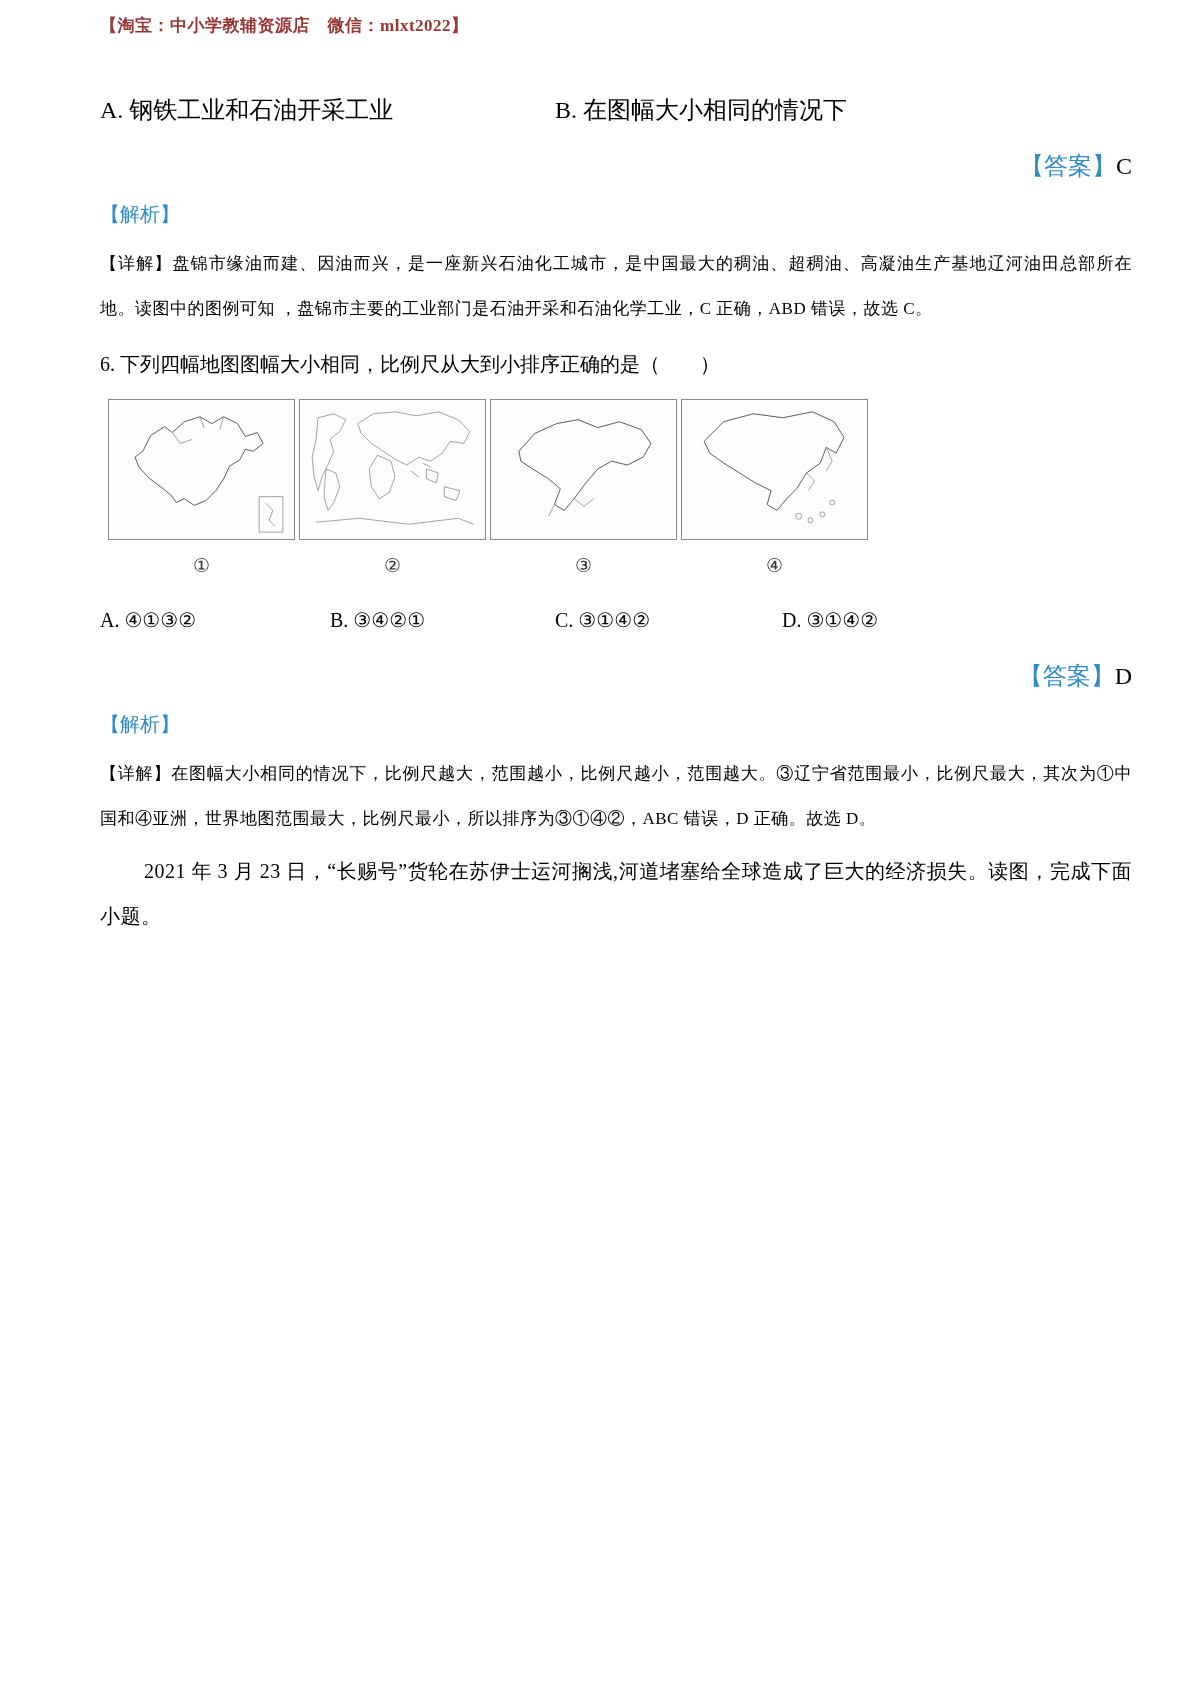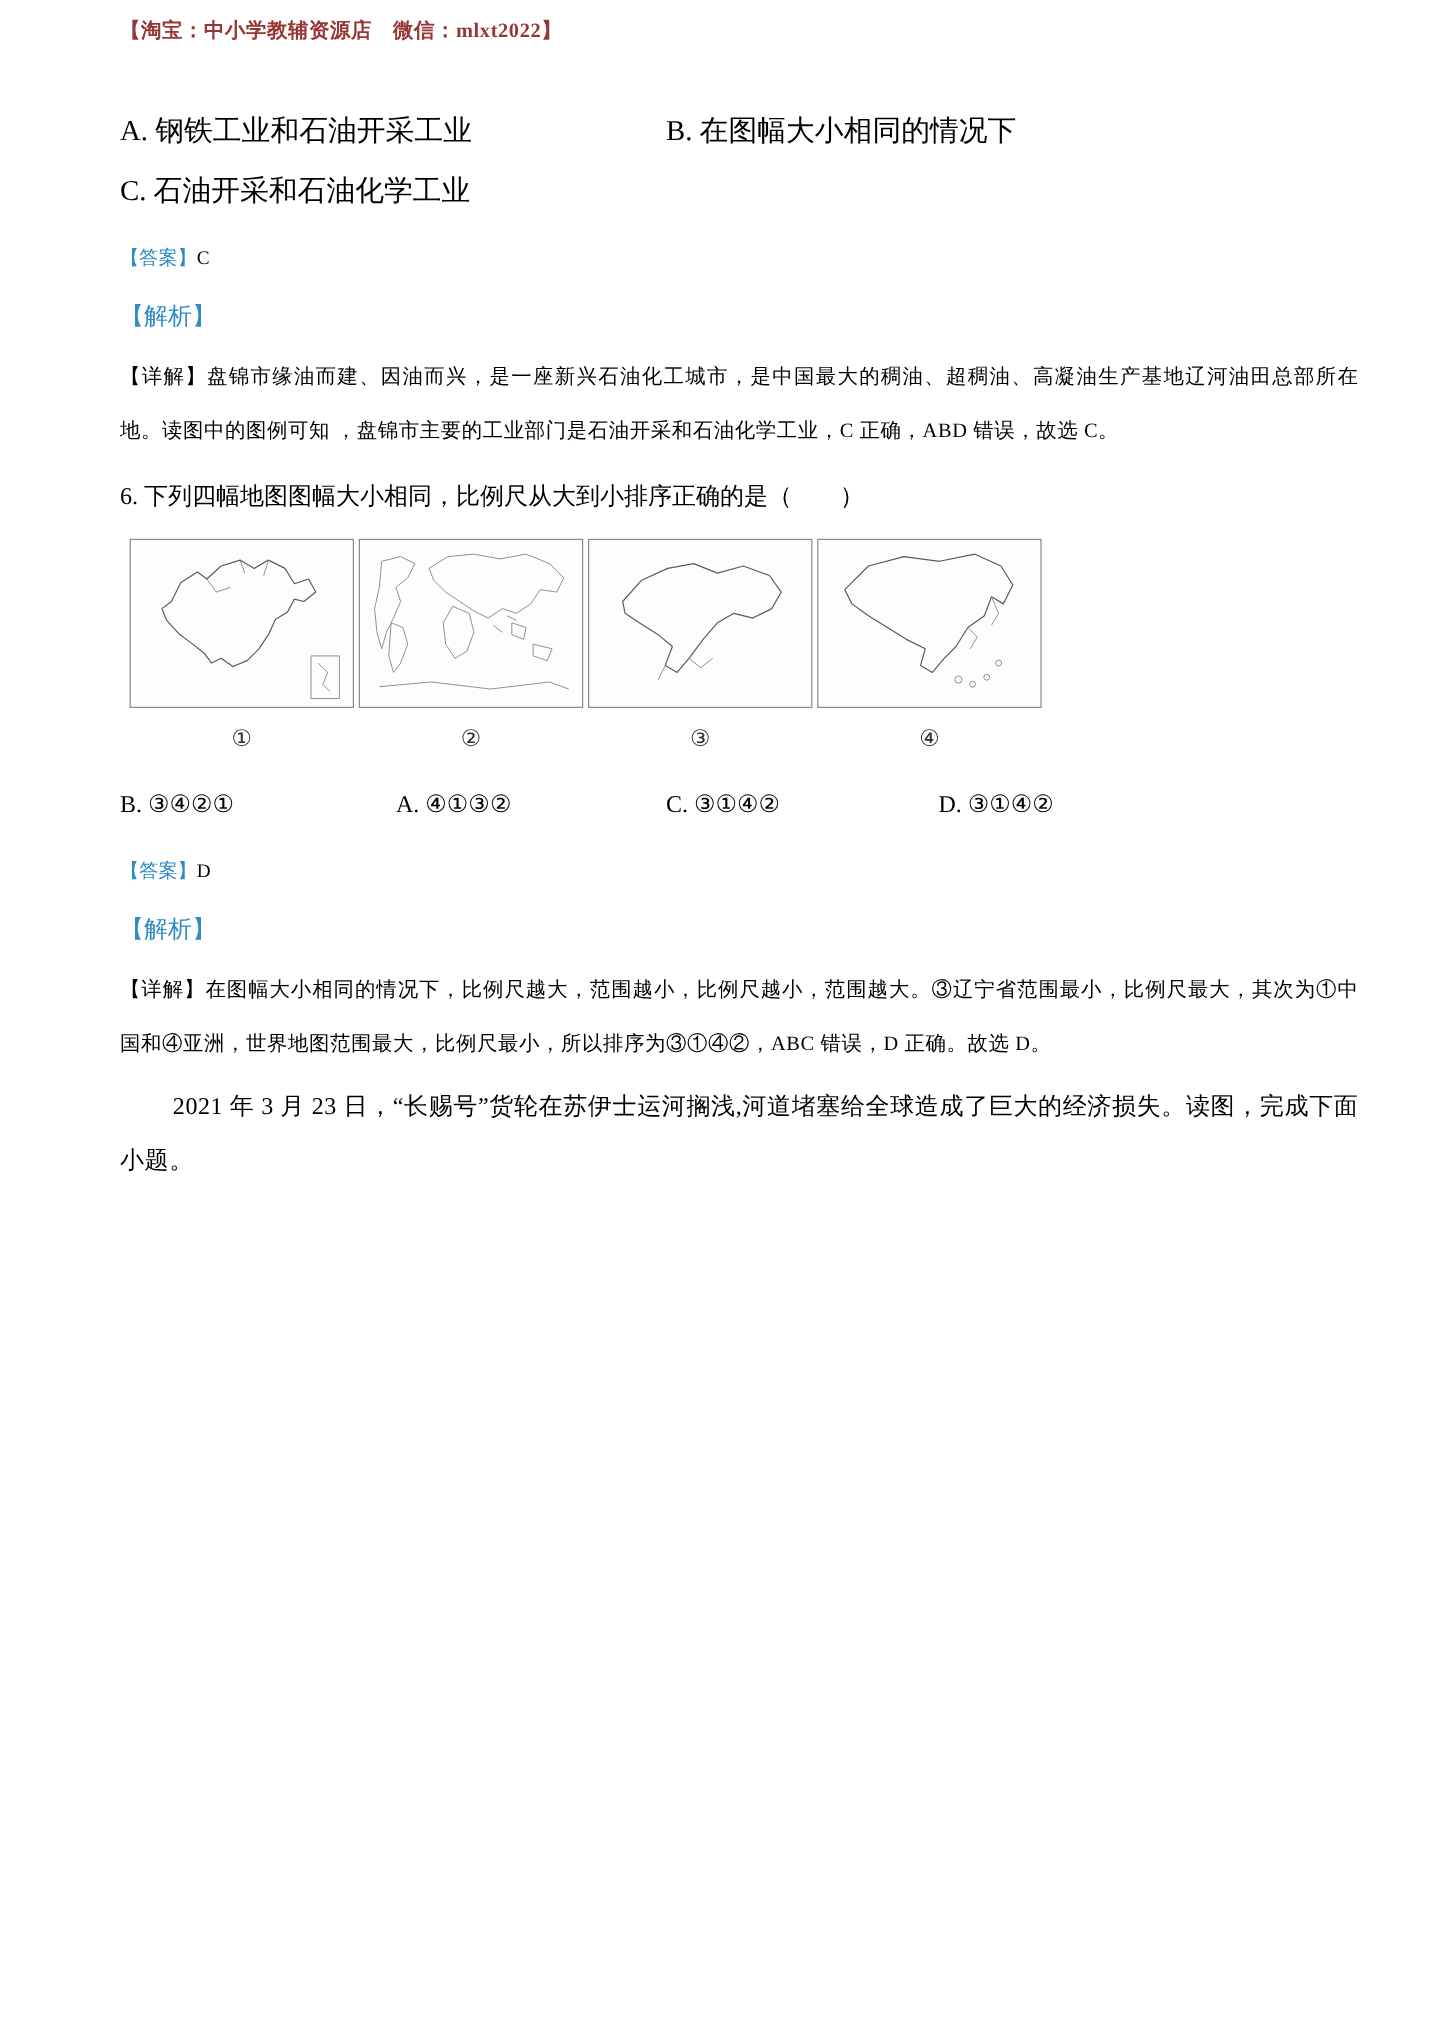--- a/index.html
+++ b/index.html
@@ -28,21 +28,21 @@
 
   
   .opt-grid-2col {
     margin-top: 52px;
     display: grid;
     grid-template-columns: 455px auto;
     row-gap: 8px;
   }
   .opt-grid-2col .opt { font-size: 24px; line-height: 42px; }
 
-  .answer-line { margin-top: 14px; font-size: 16px; line-height: 42px; }
+  .answer-line { margin-top: 14px; font-size: 24px; line-height: 42px; text-align: right; }
   .label-blue { color: #2E8BC5; }
   .analysis-line { margin-top: 6px; font-size: 20px; line-height: 42px; }
 
   .detail-para {
     margin-top: 6px;
     font-size: 17px;
     line-height: 45px;
     text-align: justify;
     letter-spacing: 0.5px;
   }
@@ -103,21 +103,20 @@
 </head>
 <body>
 
 <div class="page">
 
   <div class="doc-header">【淘宝：中小学教辅资源店　微信：mlxt2022】</div>
 
   <div class="opt-grid-2col">
     <div class="opt">A. 钢铁工业和石油开采工业</div>
     <div class="opt">B. 在图幅大小相同的情况下</div>
-    <div class="opt">C. 石油开采和石油化学工业</div>
   </div>
 
   <div class="answer-line">
     <span class="label-blue">【答案】</span><span>C</span>
   </div>
 
   <div class="analysis-line">
     <span class="label-blue">【解析】</span>
   </div>
 
@@ -175,22 +174,22 @@
           <circle class="map-stroke-thin" cx="142" cy="116" r="2.5"></circle>
           <circle class="map-stroke-thin" cx="152" cy="104" r="2.5"></circle>
         </svg>
       </div>
       <div class="figure-caption">④</div>
     </div>
 
   </div>
 
   <div class="opt-grid-4col">
+    <div class="opt">A. ④①③②</div>
     <div class="opt">B. ③④②①</div>
-    <div class="opt">A. ④①③②</div>
     <div class="opt">C. ③①④②</div>
     <div class="opt">D. ③①④②</div>
   </div>
 
   <div class="answer-line">
     <span class="label-blue">【答案】</span><span>D</span>
   </div>
 
   <div class="analysis-line">
     <span class="label-blue">【解析】</span>

